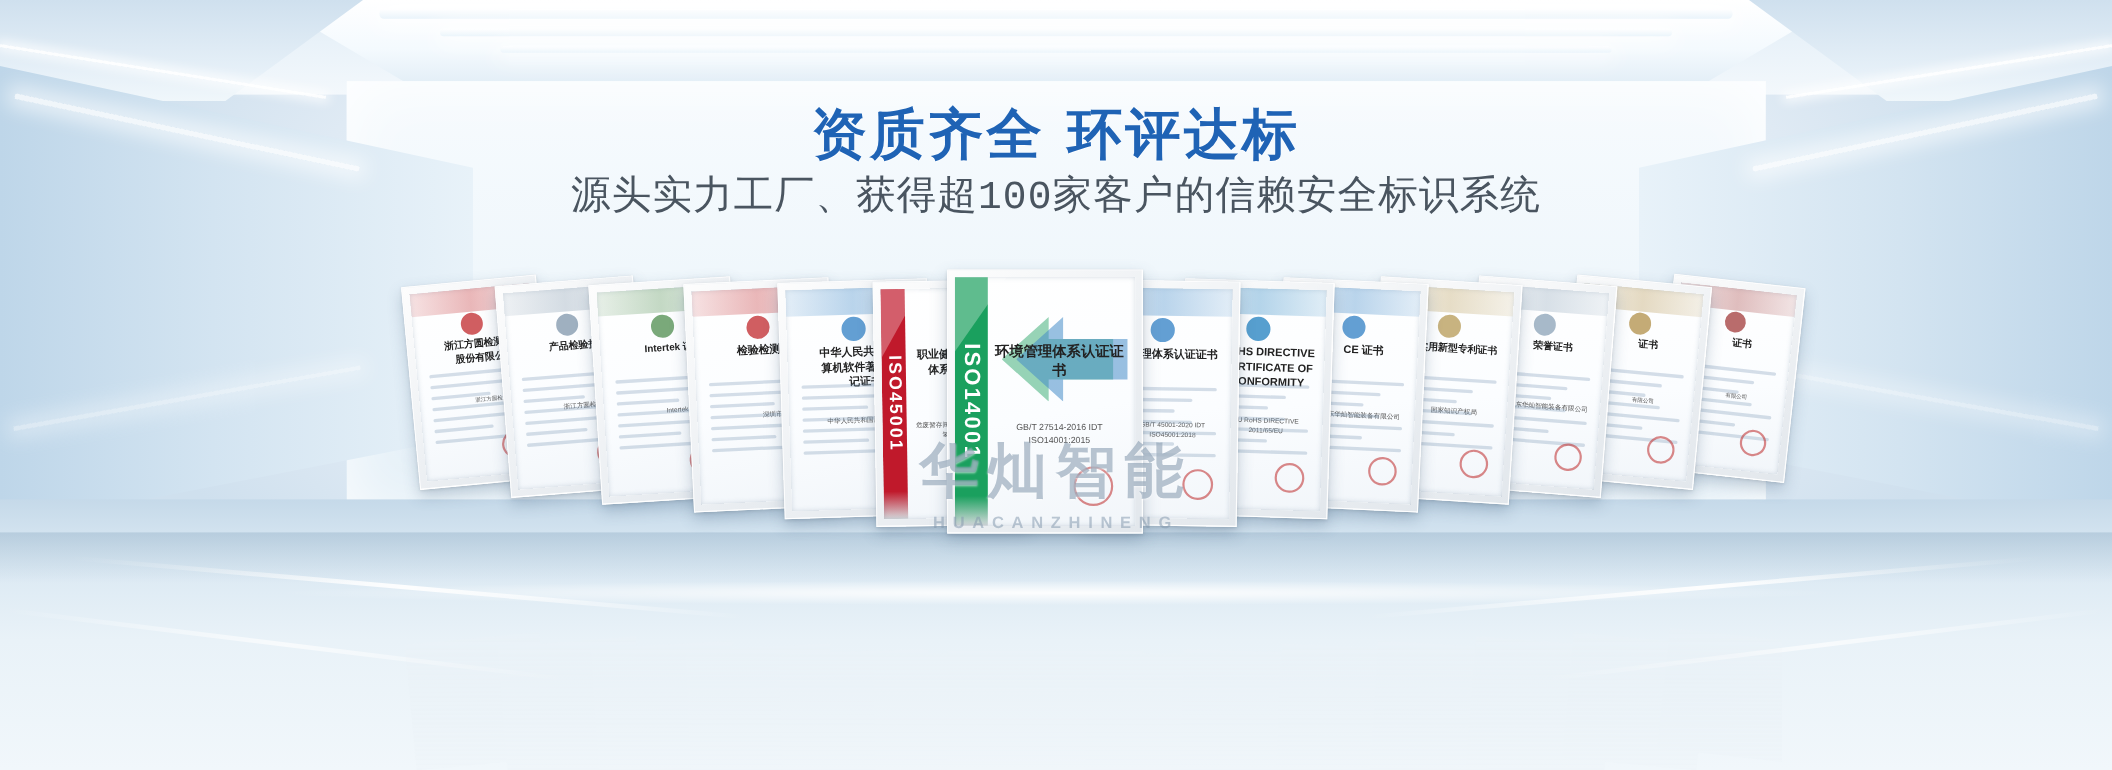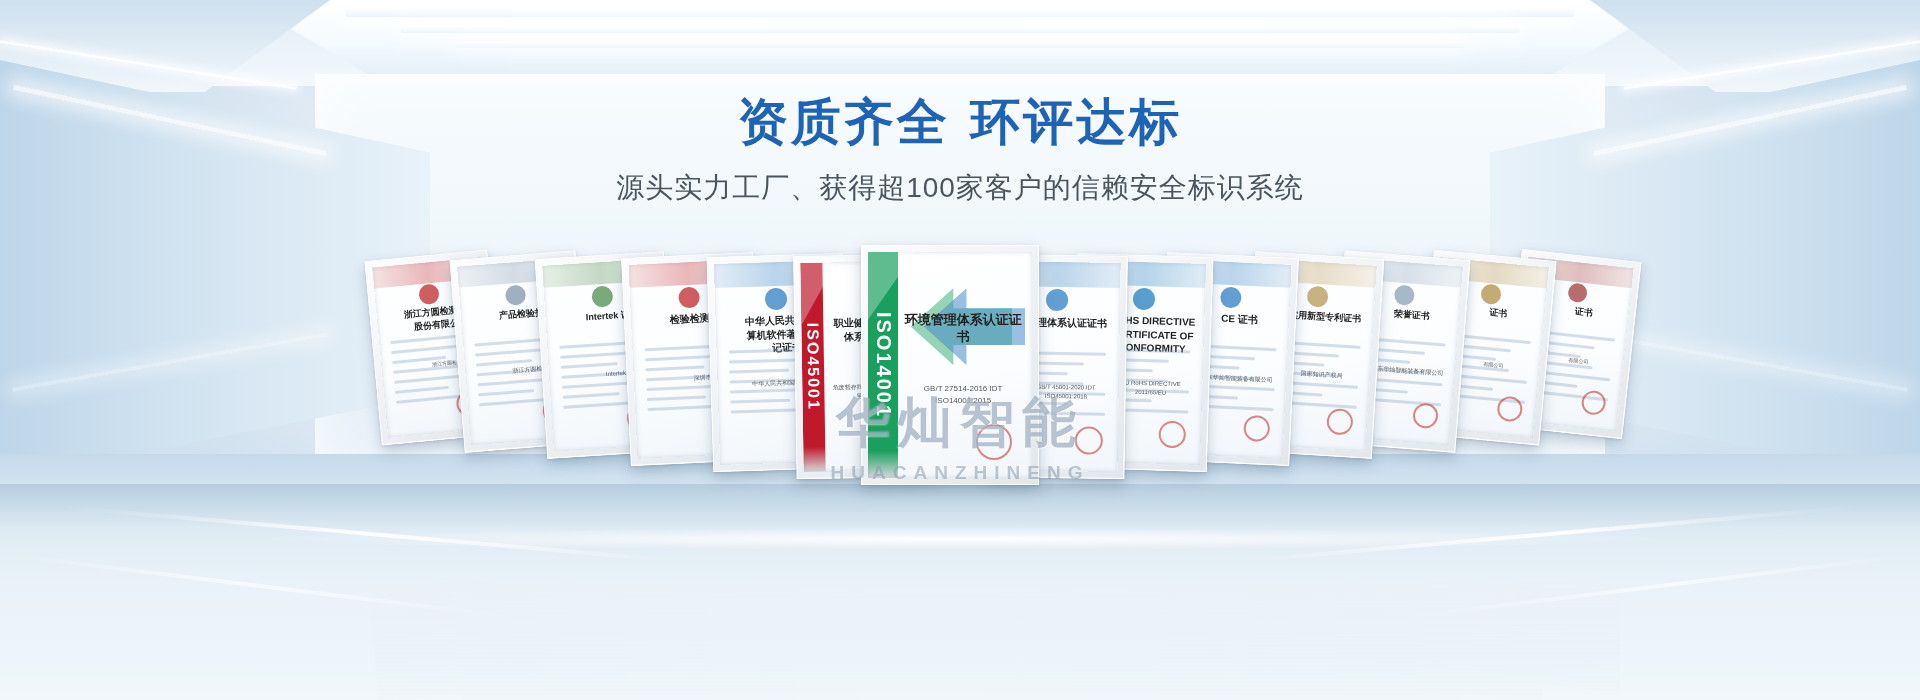--- a/index.html
+++ b/index.html
@@ -95,23 +95,22 @@
   .headline-wrap {
     position:absolute; left:0; top:92px; width:1920px; text-align:center; z-index:40;
   }
   .headline {
     font-size:50px; font-weight:bold; color:#1f63b5;
     letter-spacing:3px; line-height:1.22;
     font-family:"DejaVu Sans","Liberation Sans",sans-serif;
     text-shadow:0 1px 0 rgba(255,255,255,.8);
   }
   .subline {
-    margin-top:16px;
-    font-size:28px; color:#4a5560; letter-spacing:1px;
-    font-family:Liberation Sans, sans-serif;
+    font-size:36px; color:#4a5560; letter-spacing:1px;
+    font-family:Liberation Mono, monospace;
   }
 
   
   .cert-row {
     position:absolute; left:50%; transform:translateX(-50%);
     bottom:215px; width:1320px; height:250px; z-index:30;
   }
   .cert {
     position:absolute; bottom:0;
     background:linear-gradient(135deg,#fdfdfd 0%,#eef1f4 50%,#e2e7ec 100%);
@@ -173,21 +172,21 @@
     bottom:216px; z-index:60; text-align:center; pointer-events:none;
   }
   .brand .cn {
     font-size:54px; font-weight:bold; letter-spacing:8px;
     color:rgba(118,142,165,.52);
     font-family:"DejaVu Sans","Liberation Sans",sans-serif;
     text-shadow:0 1px 2px rgba(255,255,255,.6);
   }
   .brand .en {
     margin-top:2px;
-    font-size:19px; font-weight:bold; letter-spacing:7px;
+    font-size:15px; font-weight:bold; letter-spacing:7px;
     color:rgba(130,152,172,.52);
   }
 
   
   .reflections {
     position:absolute; left:50%; transform:translateX(-50%) scaleY(-1);
     bottom:-40px; width:1320px; height:205px; z-index:10;
     opacity:.17; filter:blur(.6px);
     -webkit-mask-image:linear-gradient(180deg,rgba(0,0,0,0) 0%, rgba(0,0,0,.8) 70%, #000 100%);
     mask-image:linear-gradient(180deg,rgba(0,0,0,0) 0%, rgba(0,0,0,.8) 70%, #000 100%);

